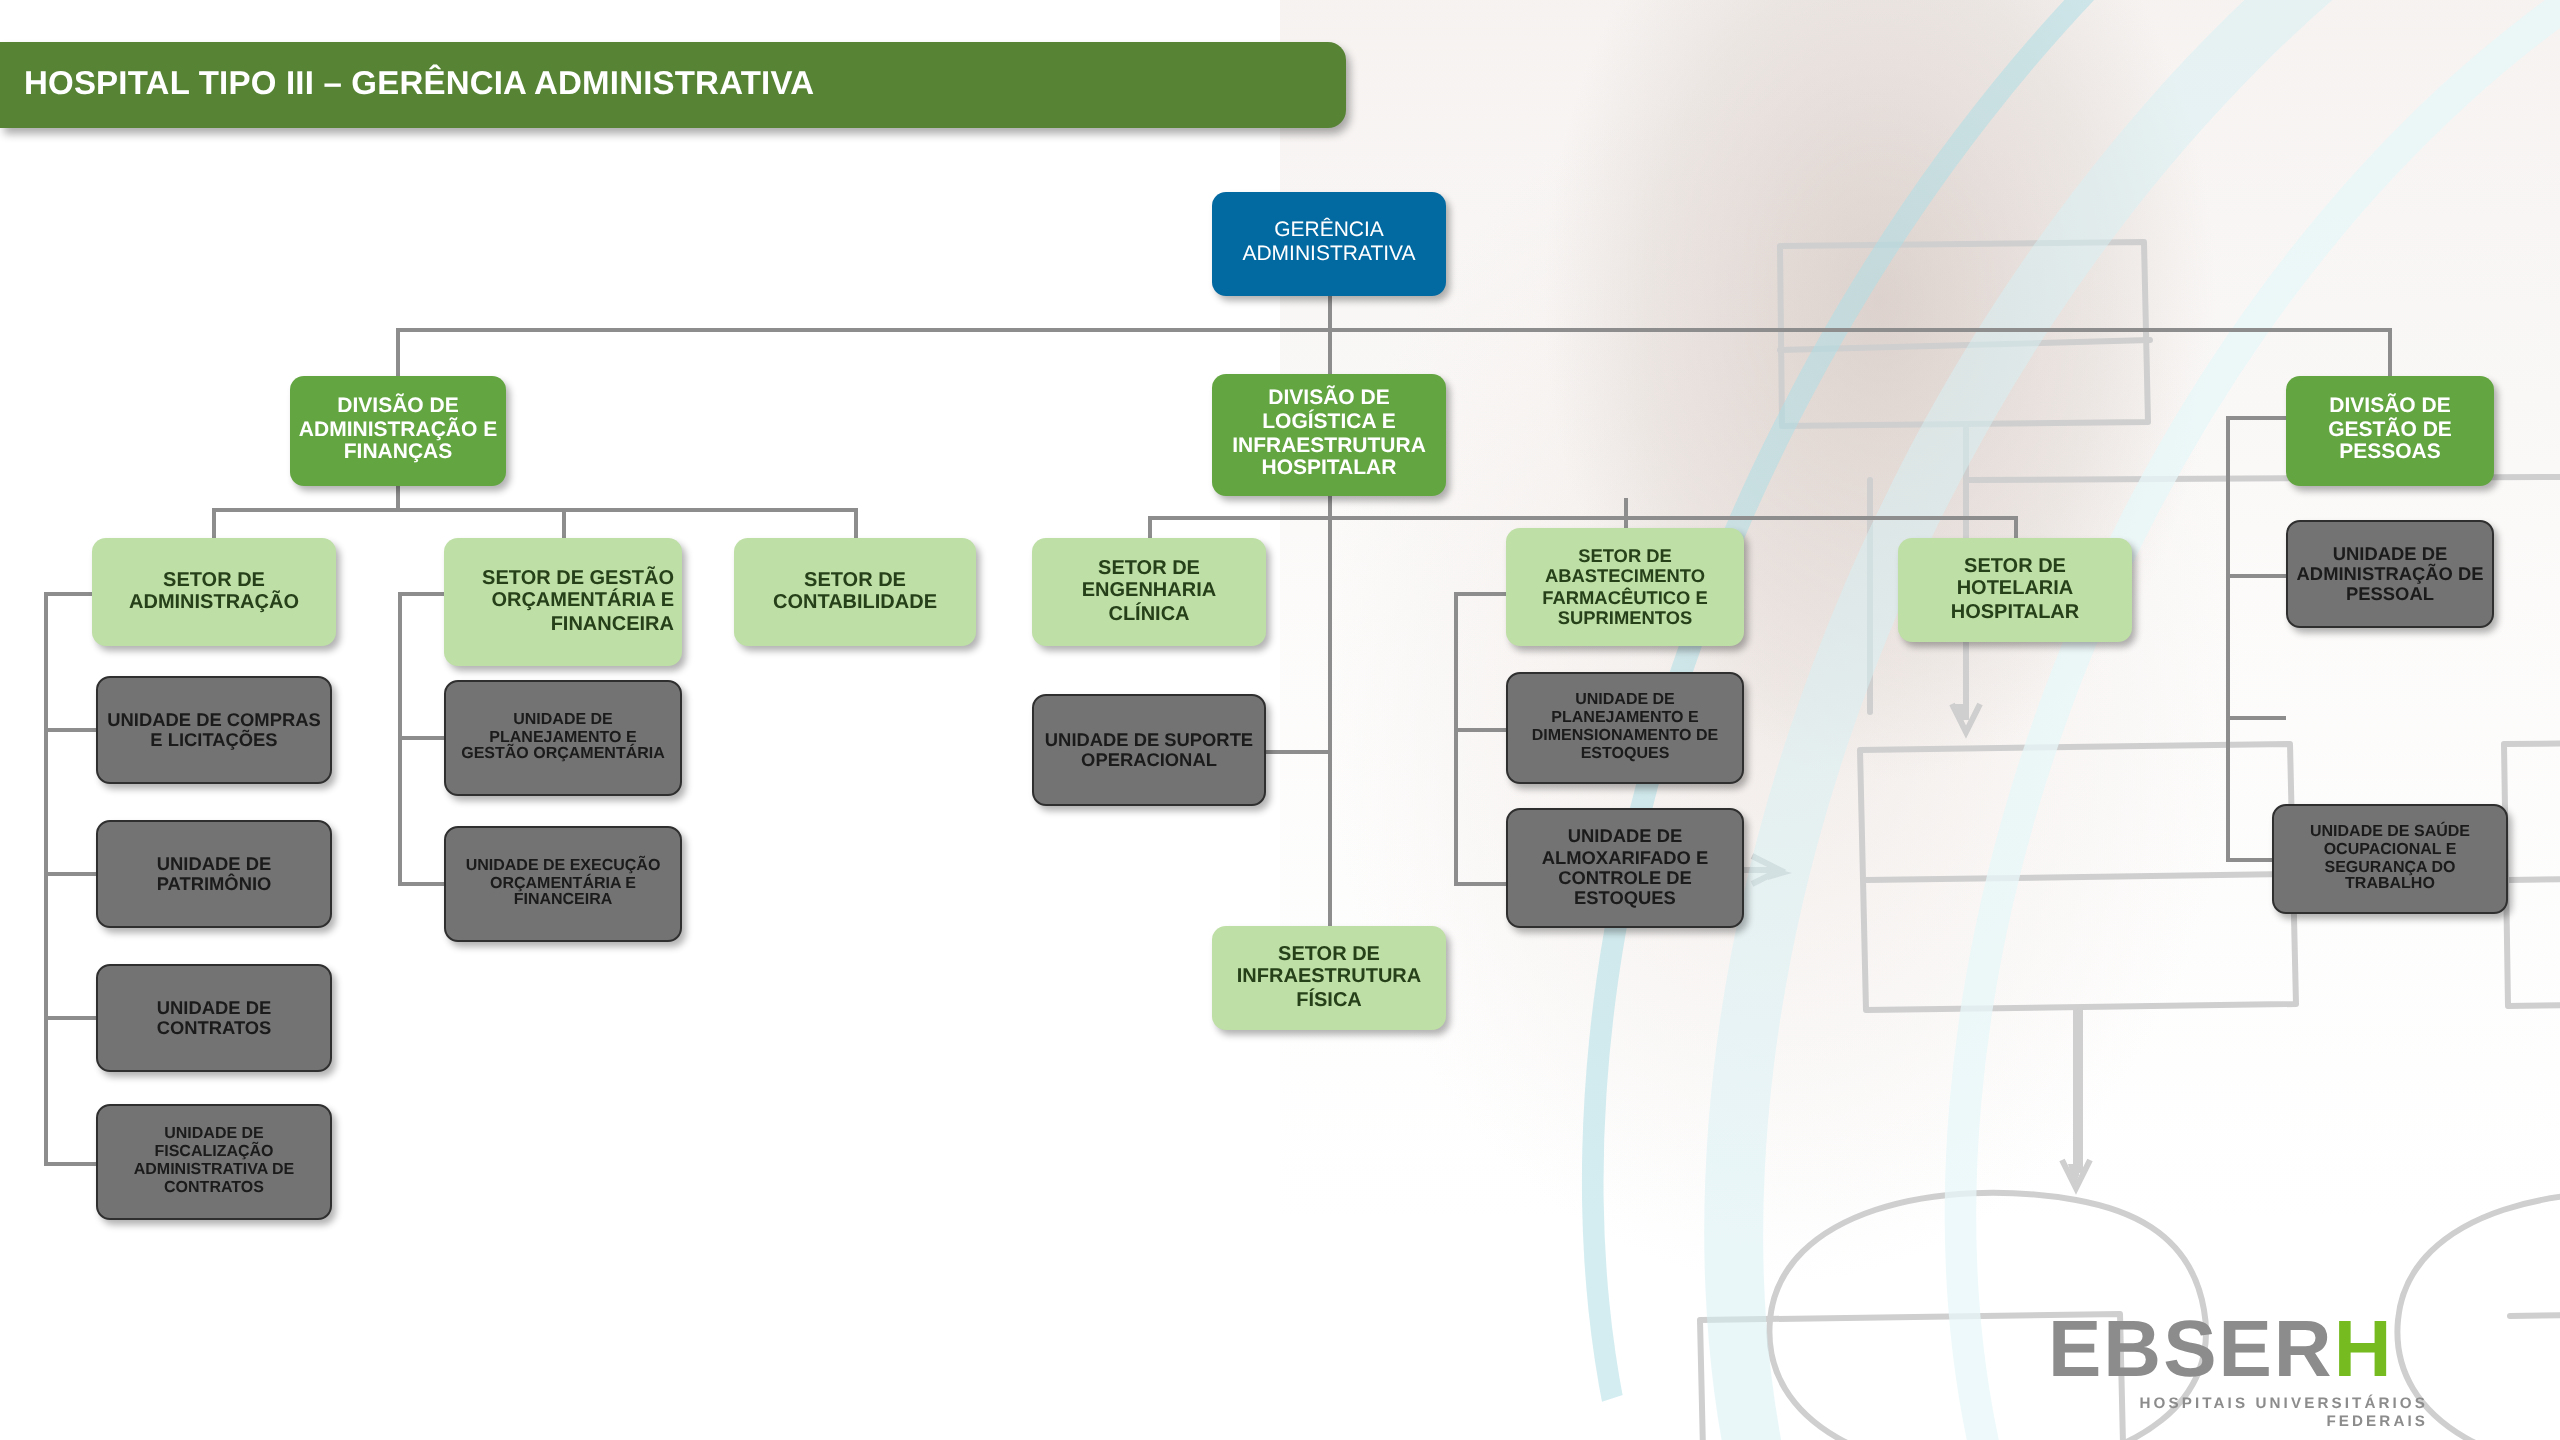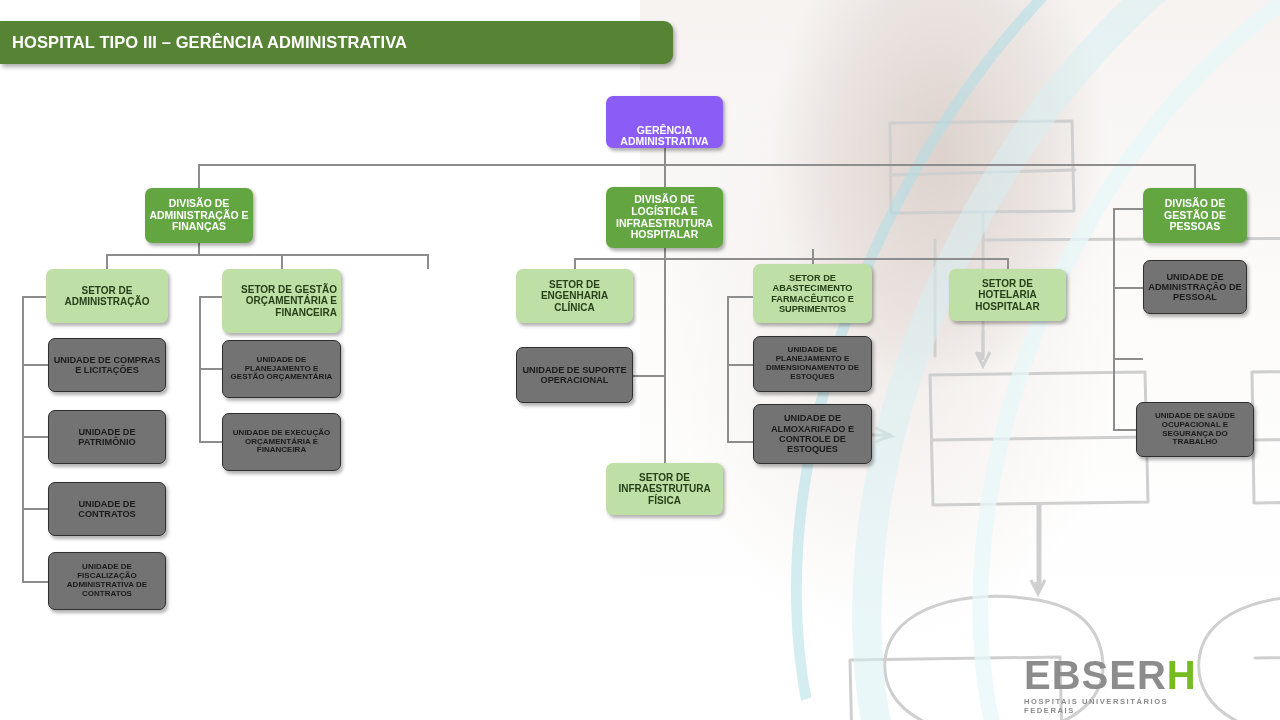--- a/index.html
+++ b/index.html
@@ -96,25 +96,24 @@
     align-items: center;
     justify-content: center;
     text-align: center;
     border-radius: 7px;
     line-height: 1.12;
     box-shadow: 2px 2.5px 3.5px rgba(0,0,0,0.30);
   }
   .node .lbl { display: block; padding: 0 4px; }
 
   .node.root {
-    background: #8b5cf6;
+    background: #0369a1;
     color: #ffffff;
-    font-weight: bold;
+    font-weight: normal;
     font-size: 10.5px;
-    align-items: flex-end;
   }
   .node.division {
     background: #63a641;
     color: #ffffff;
     font-weight: bold;
     font-size: 10.5px;
   }
   .node.sector {
     background: #bedfa5;
     color: #26401a;
@@ -144,20 +143,21 @@
     line-height: 1;
     color: #8c8c8c;
   }
   .logo-word .h { color: #76bc21; }
   .logo-sub {
     font-size: 7.6px;
     letter-spacing: 1.55px;
     color: #8c8c8c;
     font-weight: bold;
     margin-top: 2px;
+    text-align: right;
   }
 </style>
 </head>
 <body>
 
 <div id="slide">
 
   <div class="bg-layer">
     <div class="bg-photo"></div>
     <svg class="bg-sketch" width="640" height="720" viewBox="0 0 640 720">
@@ -266,20 +266,23 @@
   <div class="node division" style="left:1143px; top:188px; width:104px; height:55px;">
     <span class="lbl">DIVISÃO DE GESTÃO DE PESSOAS</span>
   </div>
 
   <div class="node sector" style="left:46px; top:269px; width:122px; height:54px;">
     <span class="lbl">SETOR DE ADMINISTRAÇÃO</span>
   </div>
   <div class="node sector" style="left:222px; top:269px; width:119px; height:64px;text-align:right;">
     <span class="lbl">SETOR DE GESTÃO ORÇAMENTÁRIA E FINANCEIRA</span>
   </div>
+  <div class="node sector" style="left:367px; top:269px; width:121px; height:54px;">
+    <span class="lbl">SETOR DE CONTABILIDADE</span>
+  </div>
 
   <div class="node unit" style="left:48px; top:338px; width:118px; height:54px;">
     <span class="lbl">UNIDADE DE COMPRAS E LICITAÇÕES</span>
   </div>
   <div class="node unit" style="left:48px; top:410px; width:118px; height:54px;">
     <span class="lbl">UNIDADE DE PATRIMÔNIO</span>
   </div>
   <div class="node unit" style="left:48px; top:482px; width:118px; height:54px;">
     <span class="lbl">UNIDADE DE CONTRATOS</span>
   </div>

